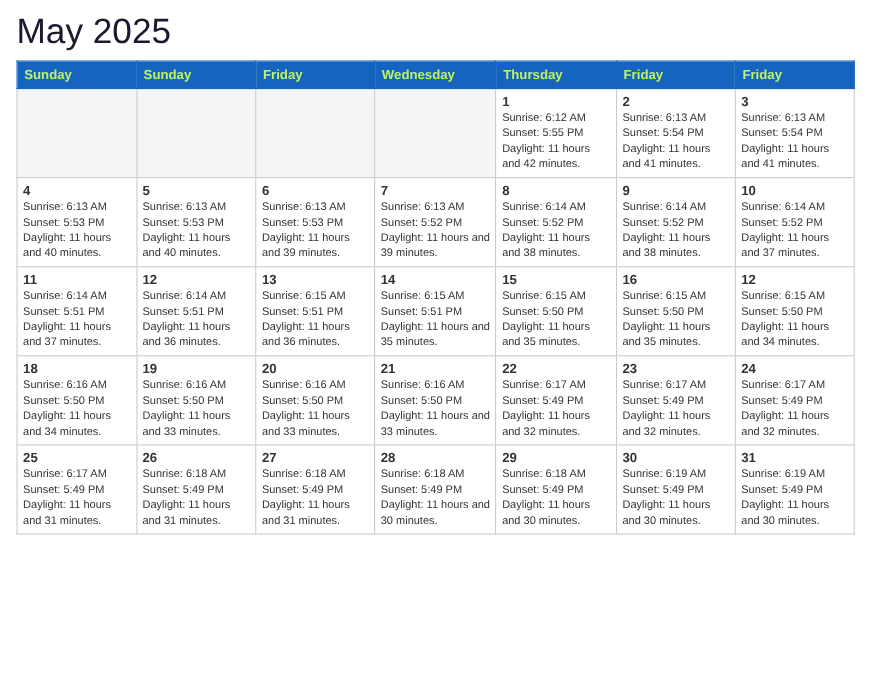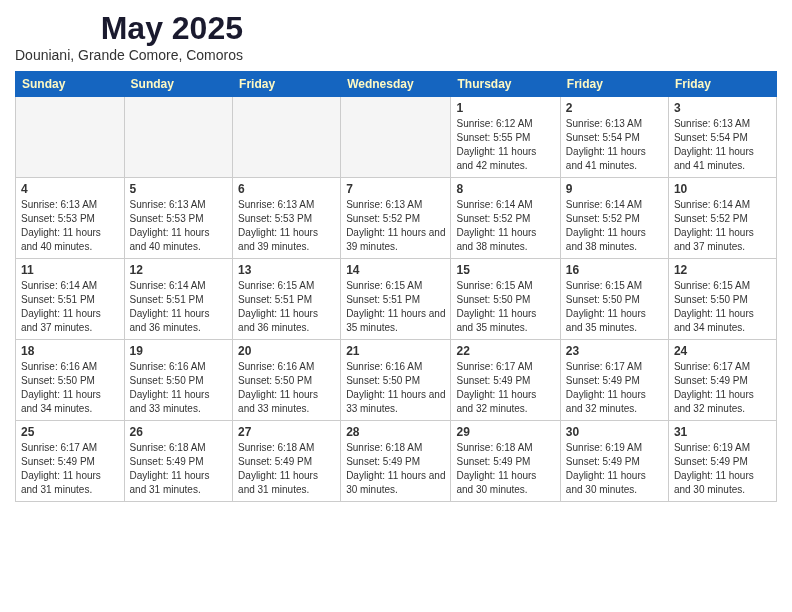--- a/index.html
+++ b/index.html
@@ -37,35 +37,35 @@
     .logo-icon {
       width: 20px;
       height: 30px;
       margin-left: 2px;
     }
     .title-block {
       text-align: right;
     }
     .month-title {
       font-size: 32px;
-      font-weight: bold;
+      font-weight: normal;
       color: #1a1a2e;
     }
     .subtitle {
       font-size: 14px;
       color: #333;
     }
     .calendar {
       width: 100%;
       border-collapse: collapse;
       border: 1px solid #ccc;
     }
     .calendar th {
       background-color: #1565c0;
-      color: #fef9c3;
+      color: #bef264;
       text-align: left;
       padding: 5px 6px;
       font-size: 12px;
       font-weight: bold;
       border: 1px solid #1565c0;
     }
     .calendar td {
       vertical-align: top;
       border: 1px solid #ccc;
       padding: 4px 5px;
@@ -88,21 +88,20 @@
       line-height: 1.4;
     }
   </style>
 </head>
 <body>
 
 <div class="page">
   <div class="header">
     <div class="title-block">
       <div class="month-title">May 2025</div>
-      <div class="subtitle">Douniani, Grande Comore, Comoros</div>
     </div>
   </div>
 
   <table class="calendar">
     <thead>
       <tr>
       <th>Sunday</th>
           <th>Sunday</th>
           <th>Friday</th>
           <th>Wednesday</th>

